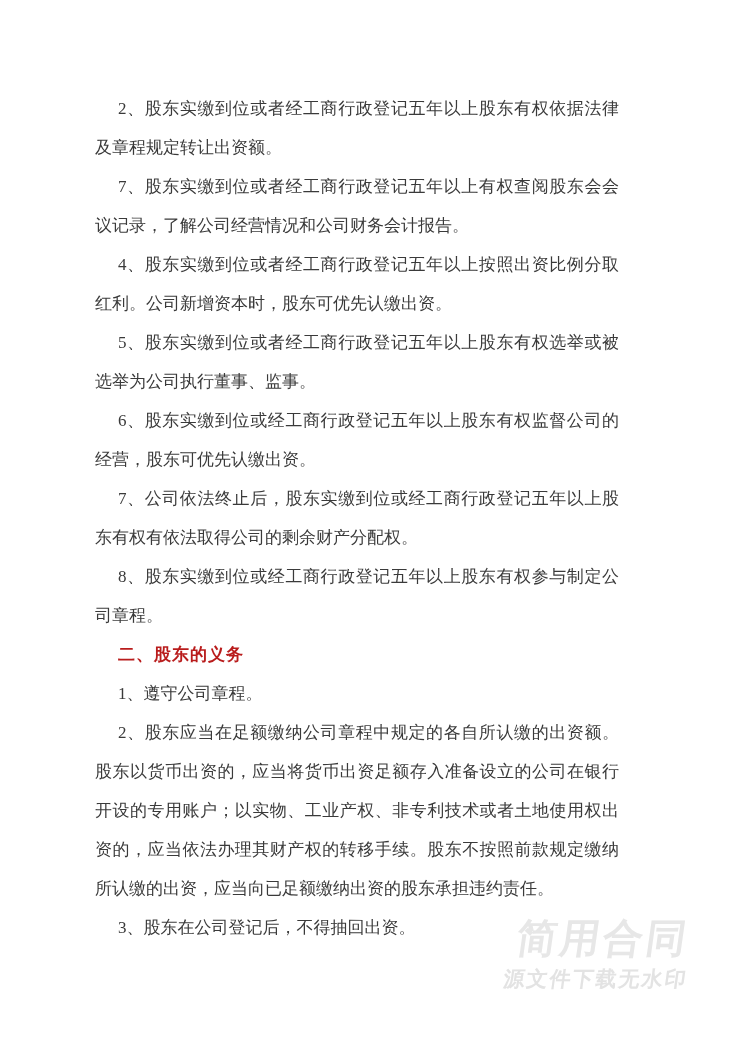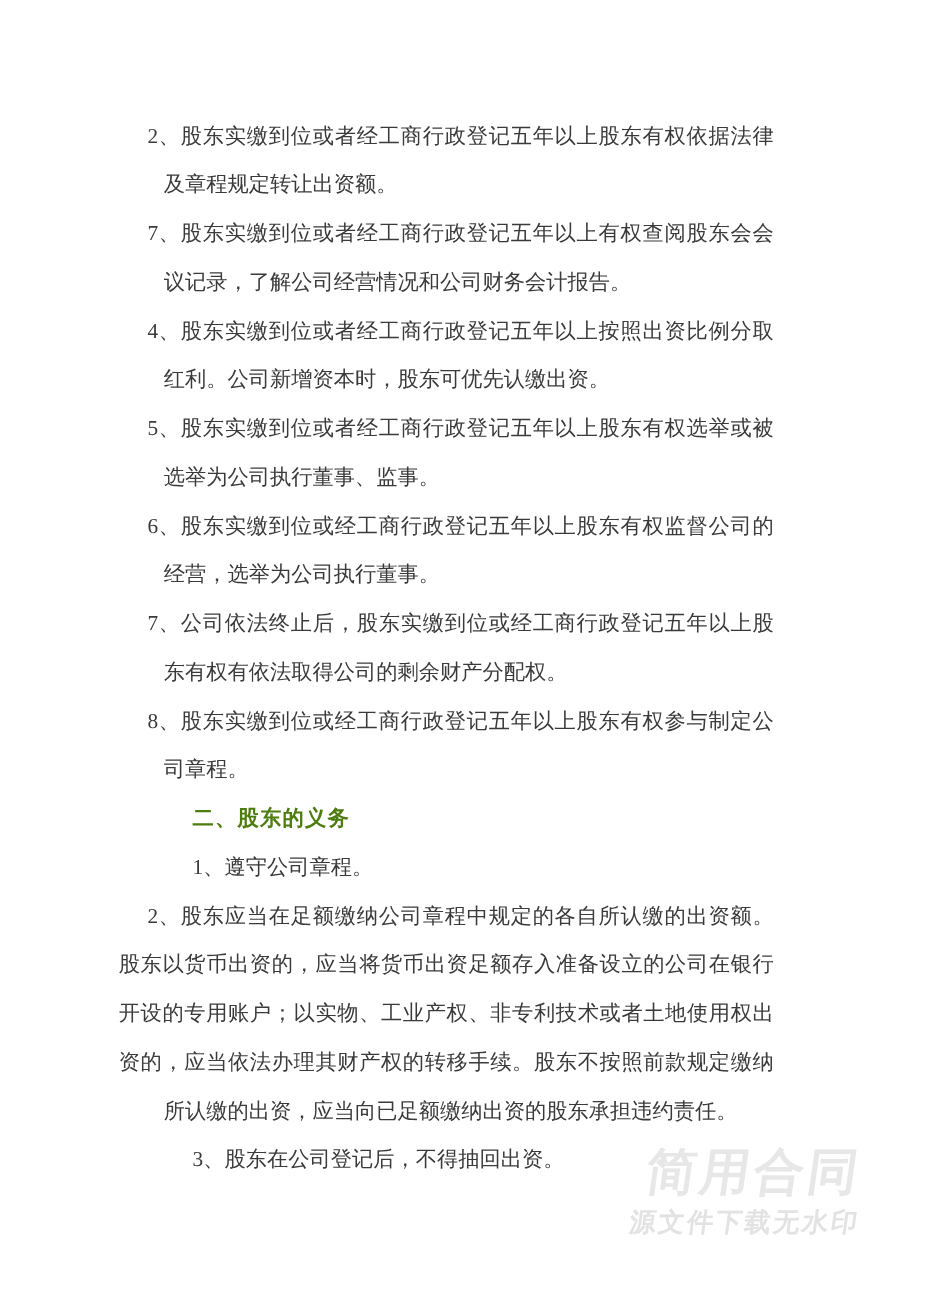--- a/index.html
+++ b/index.html
@@ -34,25 +34,24 @@
     text-align: justify;
     text-align-last: justify;
     overflow: hidden;
   }
   .line.first {
     text-indent: 23px;
   }
   .line.last {
     text-align: right;
     text-align-last: left;
-    margin-left: 36px;
   }
   .para.heading .line {
     font-weight: bold;
-    color: #4d7c0f;
+    color: #b91c1c;
     letter-spacing: 1px;
   }
   .watermark {
     position: absolute;
     top: 915px;
     right: 56px;
     text-align: right;
     pointer-events: none;
     font-family: "Liberation Sans", "DejaVu Sans", sans-serif;
   }
@@ -91,21 +90,21 @@
       <div class="para">
         <div class="line first">4、股东实缴到位或者经工商行政登记五年以上按照出资比例分取</div>
         <div class="line last">红利。公司新增资本时，股东可优先认缴出资。</div>
       </div>
       <div class="para">
         <div class="line first">5、股东实缴到位或者经工商行政登记五年以上股东有权选举或被</div>
         <div class="line last">选举为公司执行董事、监事。</div>
       </div>
       <div class="para">
         <div class="line first">6、股东实缴到位或经工商行政登记五年以上股东有权监督公司的</div>
-        <div class="line last">经营，选举为公司执行董事。</div>
+        <div class="line last">经营，股东可优先认缴出资。</div>
       </div>
       <div class="para">
         <div class="line first">7、公司依法终止后，股东实缴到位或经工商行政登记五年以上股</div>
         <div class="line last">东有权有依法取得公司的剩余财产分配权。</div>
       </div>
       <div class="para">
         <div class="line first">8、股东实缴到位或经工商行政登记五年以上股东有权参与制定公</div>
         <div class="line last">司章程。</div>
       </div>
       <div class="para heading">

